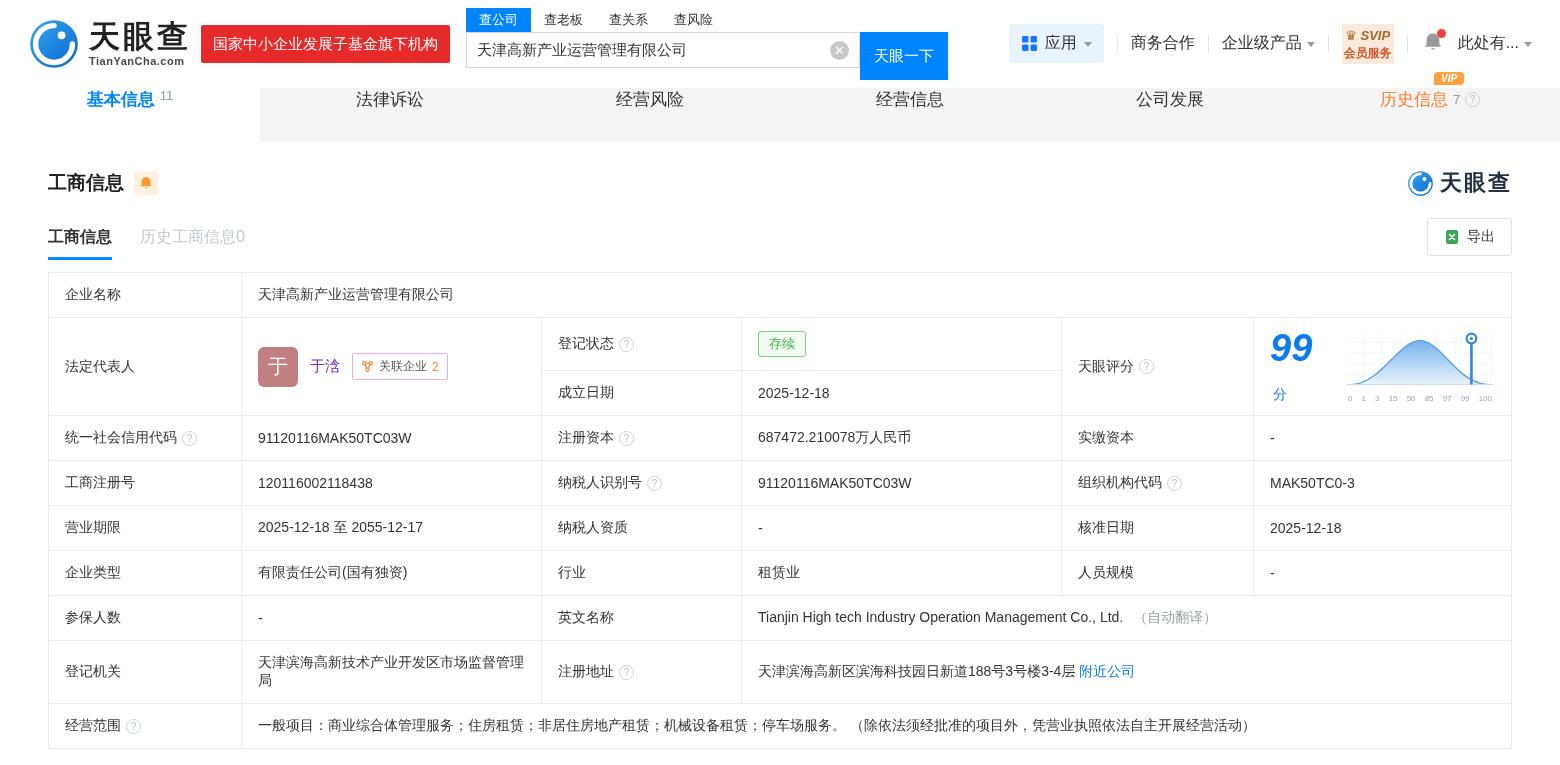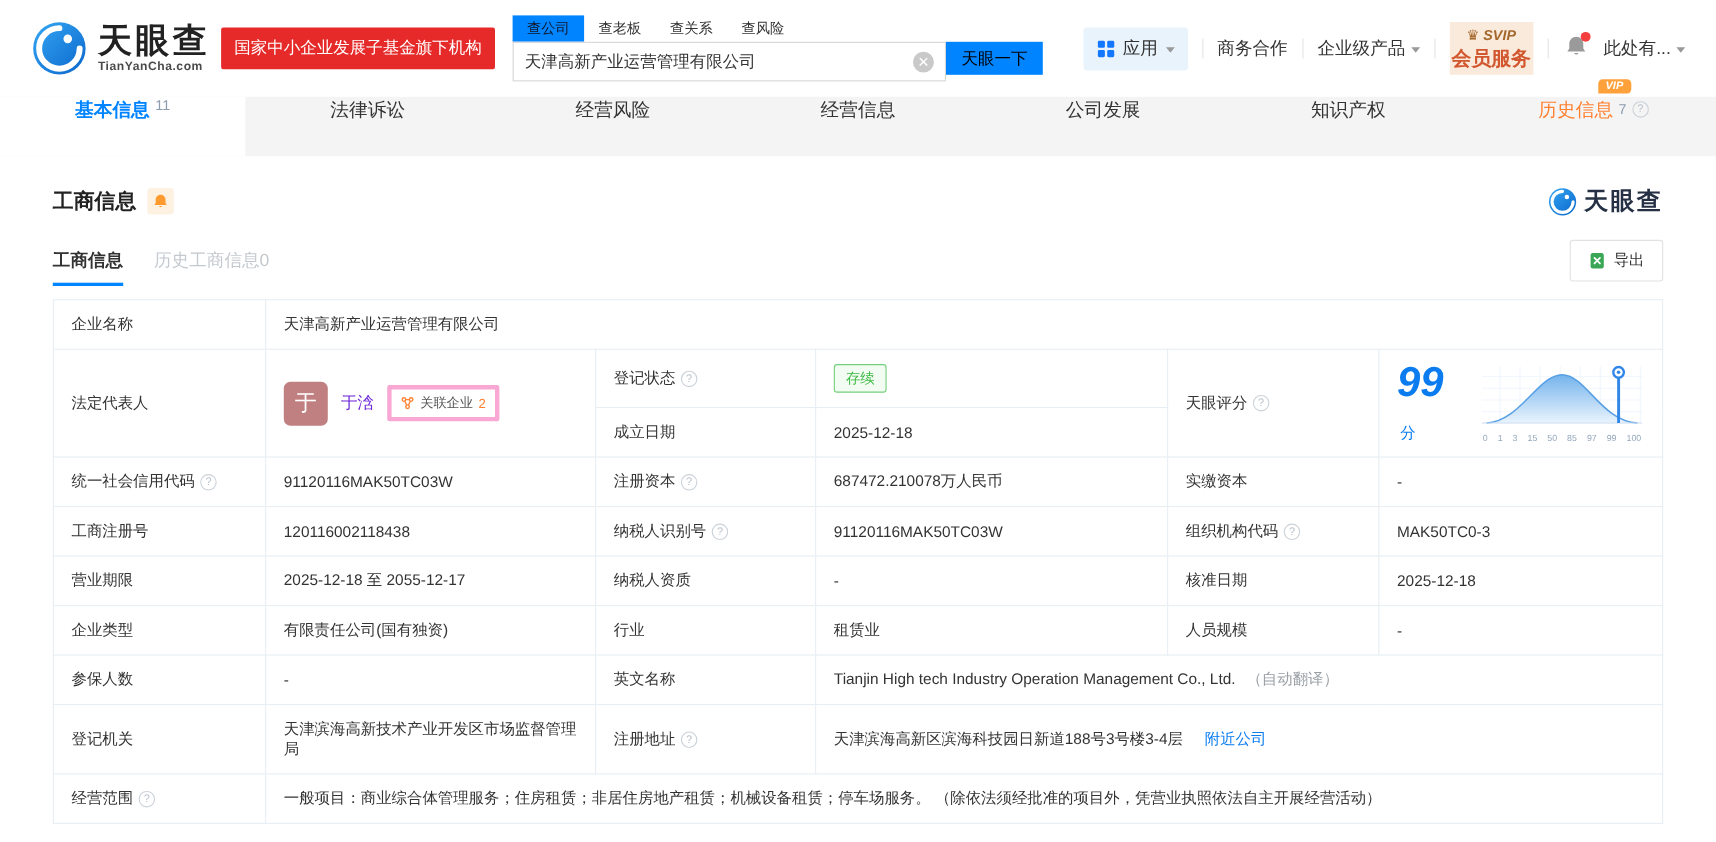--- a/index.html
+++ b/index.html
@@ -10,41 +10,41 @@
   .topbar { height:88px; display:flex; align-items:center; padding:0 28px; background:#fff; }
   .logo { display:flex; align-items:center; gap:9px; cursor:pointer; }
   .logo-cn { font-size:31px; font-weight:bold; color:#222; letter-spacing:3px; line-height:1; }
   .logo-en { font-size:11px; color:#4a4a4a; font-weight:bold; letter-spacing:.5px; margin-top:3px; }
   .slogan { background:#e62a2a; color:#fff; margin-left:10px; padding:7px 12px; border-radius:2px;
             font-size:15px; line-height:1.55; white-space:nowrap; }
   .slogan-l1 { letter-spacing:4px; }
   .search-area { margin-left:16px; width:482px; }
   .search-tabs { display:flex; align-items:center; font-size:13px; }
   .stab { padding:3px 13px; color:#333; cursor:pointer; }
-  .stab.active { background:#0084ff; color:#0f172a; }
+  .stab.active { background:#0084ff; color:#ffffff; }
   .search-row { display:flex; }
   .search-input-wrap { flex:1; position:relative; border:1px solid #d6d6d6; height:36px;
                        display:flex; align-items:center; background:#fff; }
   .search-input-wrap input { border:none; outline:none; width:100%; font-size:15px;
                              padding:0 38px 0 10px; color:#333; background:transparent; }
   .clear-icon { position:absolute; right:10px; width:19px; height:19px; border-radius:50%;
                 background:#c9c9c9; color:#fff; font-size:13px; line-height:19px; text-align:center; cursor:pointer; }
-  .search-btn { width:88px; height:30px; background:#0084ff; color:#000000; font-size:15px;
+  .search-btn { width:88px; height:48px; background:#0084ff; color:#ffffff; font-size:15px;
                 border:none; cursor:pointer; }
   .header-right { margin-left:auto; display:flex; align-items:center; gap:13px; }
   .apps-btn { background:#e9f3fc; padding:9px 12px; border-radius:3px; display:flex;
               align-items:center; gap:7px; font-size:16px; color:#333; cursor:pointer; }
   .hdivider { width:1px; height:18px; background:#e4e4e4; }
   .hr-link { font-size:16px; color:#333; cursor:pointer; display:flex; align-items:center; gap:5px; }
   .caret { width:0; height:0; border-left:4px solid transparent; border-right:4px solid transparent;
            border-top:5px solid #999; margin-top:2px; }
   .svip { background:#faeadb; border-radius:0; padding:3px 2px; text-align:center;
           line-height:1.35; cursor:pointer; }
   .svip-top { color:#a4682c; font-weight:bold; font-style:italic; font-size:13px; }
-  .svip-bottom { color:#d2572e; font-weight:bold; font-size:18px; }
+  .svip-bottom { color:#d2572e; font-weight:bold; font-size:12px; }
   .bell-wrap { position:relative; cursor:pointer; margin:0 2px; }
   .red-dot { position:absolute; top:-3px; right:-3px; width:9px; height:9px; background:#f53f3f;
              border-radius:50%; }
 
   
   .tabbar { height:54px; background:#f4f4f4; display:flex; margin-top:0; }
   .tab { flex:1; display:flex; align-items:flex-start; justify-content:center; gap:5px;
          font-size:17px; color:#333; cursor:pointer; }
   .tab.active { background:#fff; color:#0084ff; font-weight:bold; }
   .tab .cnt { font-size:13px; color:#8c9cb0; font-weight:normal; }
@@ -77,33 +77,33 @@
   
   table.info { width:100%; border-collapse:collapse; table-layout:fixed; margin-top:12px;
                font-size:14px; }
   table.info td { border:1px solid #e7eef4; padding:13px 16px; background:#fff; vertical-align:middle; }
   td.lbl { background:#f3f9fd; }
   .lbl-in { display:flex; align-items:center; gap:5px; }
   .legal-wrap { display:flex; align-items:center; gap:12px; }
   .avatar { width:40px; height:40px; border-radius:6px; background:#c08081; color:#fff;
             font-size:20px; display:flex; align-items:center; justify-content:center; cursor:pointer; }
   .rep-name { color:#6d28d9; font-size:15px; cursor:pointer; }
-  .rel-badge { display:inline-flex; align-items:center; gap:5px; border:4px solid #f9a8d4;
+  .rel-badge { display:inline-flex; align-items:center; gap:5px; border:1px solid #f9a8d4;
                border-radius:2px; padding:4px 8px; font-size:12px; color:#555; cursor:pointer; }
   .rel-cnt { color:#ff8130; }
   .status-badge { display:inline-block; padding:3px 10px; border:1px solid #74d07c;
                   background:#f2fcf2; color:#3eb944; border-radius:3px; font-size:13px; }
   .score-cell { padding:5px 16px !important; }
   .score-wrap { display:flex; align-items:center; gap:22px; }
   .score-num { font-size:38px; font-weight:bold; font-style:italic; color:#0b7cf0; line-height:1; }
   .score-unit { font-size:14px; color:#0b7cf0; margin-left:3px; font-style:normal; font-weight:normal; }
   .chart { width:150px; }
   .axis { display:flex; justify-content:space-between; font-size:8px; color:#93a7bc; padding:0 3px; }
   .note { color:#9aa0a6; margin-left:6px; }
-  .addr-link { color:#0b7cf0; margin-left:16px; cursor:pointer; }
+  .addr-link { color:#0b7cf0; margin-left:0; cursor:pointer; }
 </style>
 </head>
 <body>
 
 <header class="topbar">
   <div class="logo">
     <svg width="52" height="52" viewBox="0 0 48 48">
       <defs>
           <linearGradient id="lg1" x1="0" y1="0" x2="1" y2="1">
         <stop offset="0" stop-color="#35a7f3"></stop>
@@ -187,23 +187,20 @@
     <span>法律诉讼</span>
   </div>
   <div class="tab">
     <span>经营风险</span>
   </div>
   <div class="tab">
     <span>经营信息</span>
   </div>
   <div class="tab">
     <span>公司发展</span>
-  </div>
-  <div class="tab">
-    <span>知识产权</span>
   </div>
   <div class="tab history">
     <span class="tab-inner">
       <span class="vip-tag">VIP</span>
       <span>历史信息</span>
       <span class="cnt">7</span>
       <span class="q">?</span>
     </span>
   </div>
 </nav>

